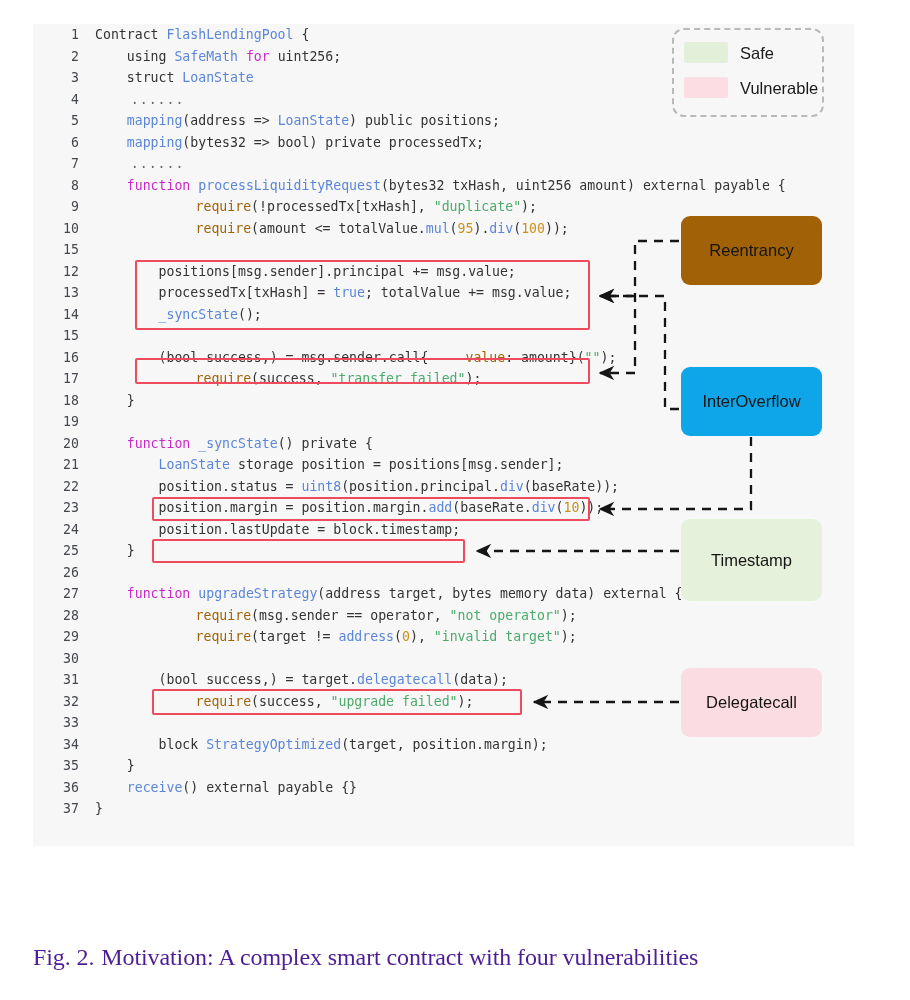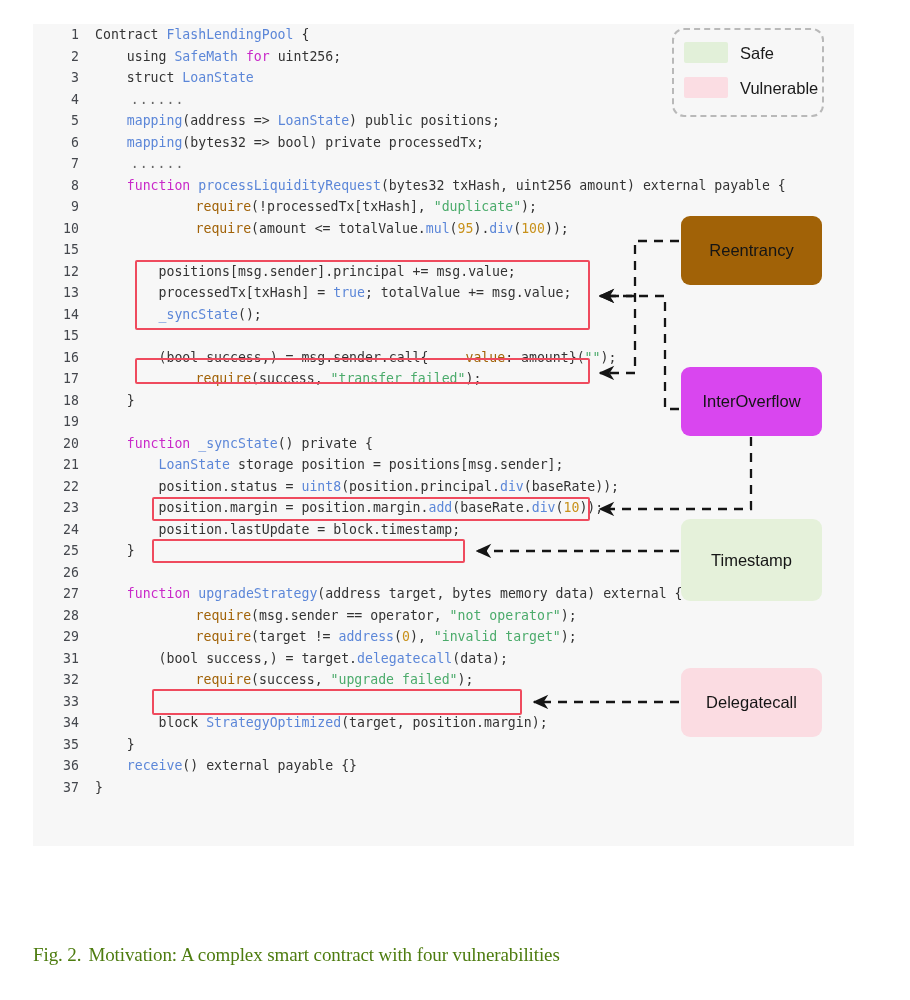--- a/index.html
+++ b/index.html
@@ -138,22 +138,22 @@
     pointer-events: none;
   }
 
   
   #caption {
     position: absolute;
     left: 33px;
     top: 944px;
     width: 850px;
     font-family: "Liberation Serif", "DejaVu Serif", serif;
-    font-size: 19px;
-    color: #4d7c0f;
+    font-size: 24px;
+    color: #4c1d95;
     letter-spacing: -0.1px;
   }
   #caption .figno { margin-right: 7px; }
 </style>
 </head>
 <body>
 
 <div id="figure">
 
   <div id="code-block">
@@ -210,20 +210,21 @@
       <div class="code-line"><span class="ln">25</span><span class="lc"><span class="pl">    }</span></span></div>
 
       <div class="code-line"><span class="ln">26</span><span class="lc"></span></div>
 
       <div class="code-line"><span class="ln">27</span><span class="lc"><span class="pl">    </span><span class="kw">function</span><span class="pl"> </span><span class="fn">upgradeStrategy</span><span class="pl">(address target, bytes memory data) external {</span></span></div>
 
       <div class="code-line"><span class="ln">28</span><span class="lc"><span class="pl">        </span><span class="req">require</span><span class="pl">(msg.sender == operator, </span><span class="str">"not operator"</span><span class="pl">);</span></span></div>
 
       <div class="code-line"><span class="ln">29</span><span class="lc"><span class="pl">        </span><span class="req">require</span><span class="pl">(target != </span><span class="ty">address</span><span class="pl">(</span><span class="num">0</span><span class="pl">), </span><span class="str">"invalid target"</span><span class="pl">);</span></span></div>
 
+      <div class="code-line"><span class="ln">30</span><span class="lc"></span></div>
 
       <div class="code-line"><span class="ln">31</span><span class="lc"><span class="pl">        (bool success,) = target.</span><span class="ty">delegatecall</span><span class="pl">(data);</span></span></div>
 
       <div class="code-line"><span class="ln">32</span><span class="lc"><span class="pl">        </span><span class="req">require</span><span class="pl">(success, </span><span class="str">"upgrade failed"</span><span class="pl">);</span></span></div>
 
       <div class="code-line"><span class="ln">33</span><span class="lc"></span></div>
 
       <div class="code-line"><span class="ln">34</span><span class="lc"><span class="pl">        block </span><span class="ty">StrategyOptimized</span><span class="pl">(target, position.margin);</span></span></div>
 
       <div class="code-line"><span class="ln">35</span><span class="lc"><span class="pl">    }</span></span></div>
@@ -267,21 +268,21 @@
     </g>
 
     <g>
       <path d="M 679,702 L 534,702" fill="none" stroke="#151515" stroke-width="2.3" stroke-dasharray="9,7" marker-end="url(#arrowhead)"></path>
     </g>
   </svg>
 
   <div class="tag-box" style="left:681px; top:216px; width:141px; height:69px; background:#a16207;">
     <span>Reentrancy</span>
   </div>
-  <div class="tag-box" style="left:681px; top:367px; width:141px; height:69px; background:#d946ef;text-align:right;">
+  <div class="tag-box" style="left:681px; top:367px; width:141px; height:69px; background:#0ea5e9;text-align:right;">
     <span>InterOverflow</span>
   </div>
   <div class="tag-box" style="left:681px; top:519px; width:141px; height:82px; background:#e5f1da;">
     <span>Timestamp</span>
   </div>
   <div class="tag-box" style="left:681px; top:668px; width:141px; height:69px; background:#fbdce2;">
     <span>Delegatecall</span>
   </div>
 
   <div id="legend">

